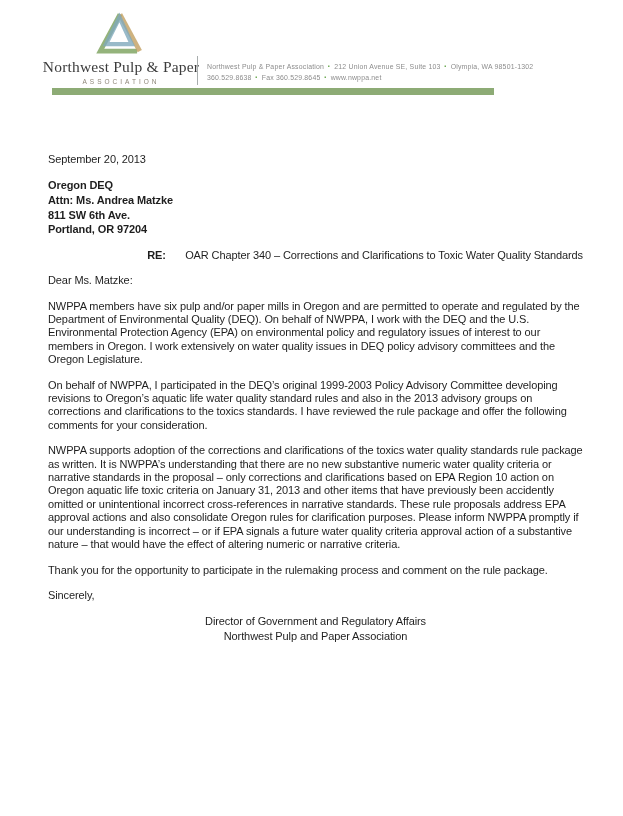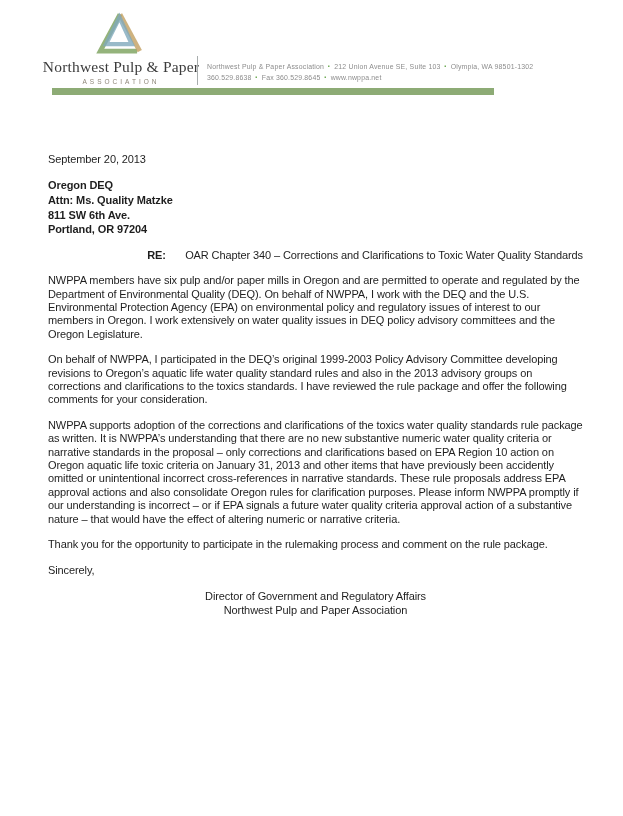--- a/index.html
+++ b/index.html
@@ -73,30 +73,31 @@
 
     <div class="green-bar"></div>
   </div>
 
   <div class="letter-body">
 
     <p>September 20, 2013</p>
 
     <div class="addr-block">
       <div>Oregon DEQ</div>
-      <div>Attn: Ms. Quality Matzke</div>
+      <div>Attn: Ms. Andrea Matzke</div>
       <div>811 SW 6th Ave.</div>
       <div>Portland, OR 97204</div>
     </div>
 
     <div class="re-line">
       <span class="re-label">RE:</span>
       <span>OAR Chapter 340 – Corrections and Clarifications to Toxic Water Quality Standards</span>
     </div>
 
+    <p>Dear Ms. Matzke:</p>
 
     <p>NWPPA members have six pulp and/or paper mills in Oregon and are permitted to operate and regulated by the Department of Environmental Quality (DEQ).  On behalf of NWPPA, I work with the DEQ and the U.S. Environmental Protection Agency (EPA) on environmental policy and regulatory issues of interest to our members in Oregon.  I work extensively on water quality issues in DEQ policy advisory committees and the Oregon Legislature.</p>
     <p>On behalf of NWPPA, I participated in the DEQ’s original 1999-2003 Policy Advisory Committee developing revisions to Oregon’s aquatic life water quality standard rules and also in the 2013 advisory groups on corrections and clarifications to the toxics standards.  I have reviewed the rule package and offer the following comments for your consideration.</p>
     <p>NWPPA supports adoption of the corrections and clarifications of the toxics water quality standards rule package as written.  It is NWPPA’s understanding that there are no new substantive numeric water quality criteria or narrative standards in the proposal – only corrections and clarifications based on EPA Region 10 action on Oregon aquatic life toxic criteria on January 31, 2013 and other items that have previously been accidently omitted or unintentional incorrect cross-references in narrative standards.  These rule proposals address EPA approval actions and also consolidate Oregon rules for clarification purposes.  Please inform NWPPA promptly if our understanding is incorrect – or if EPA signals a future water quality criteria approval action of a substantive nature – that would have the effect of altering numeric or narrative criteria.</p>
     <p>Thank you for the opportunity to participate in the rulemaking process and comment on the rule package.</p>
 
     <p class="closing">Sincerely,</p>
 
     <div class="sig-block">
       <div>Director of Government and Regulatory Affairs</div>

